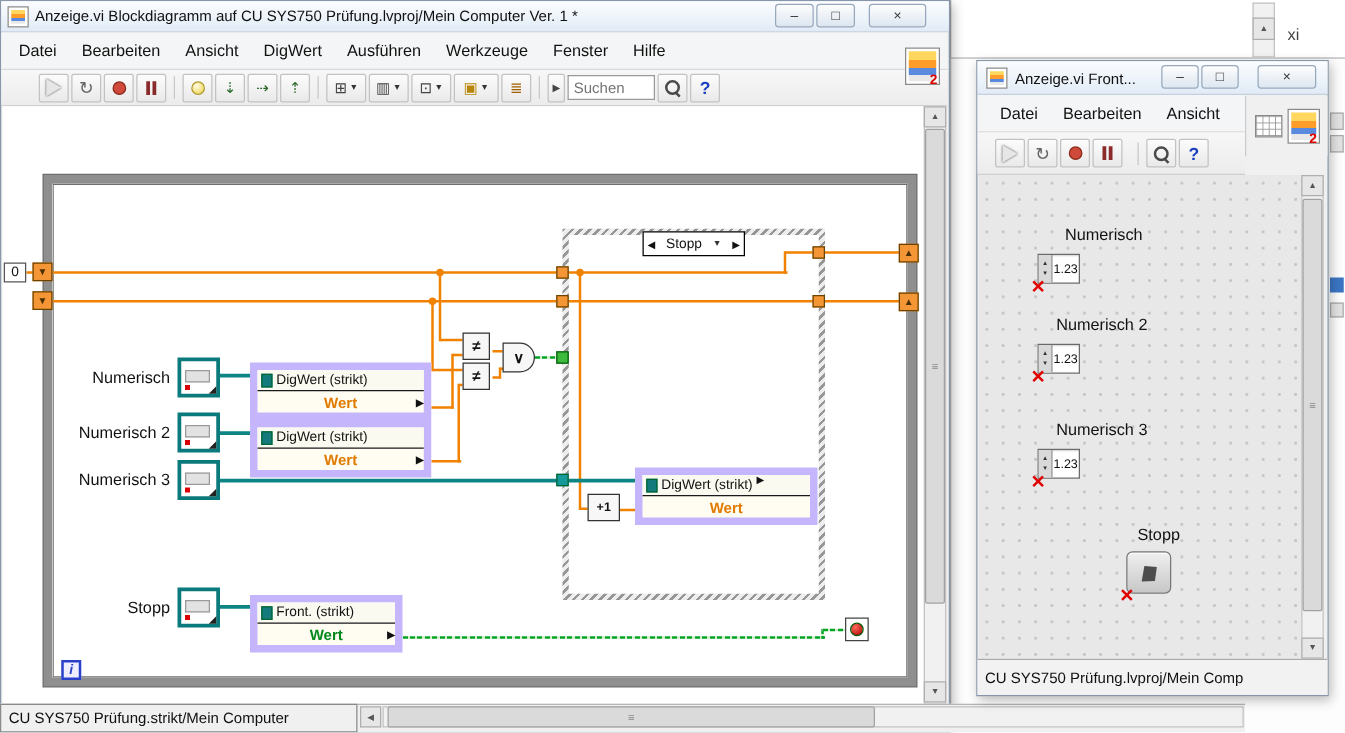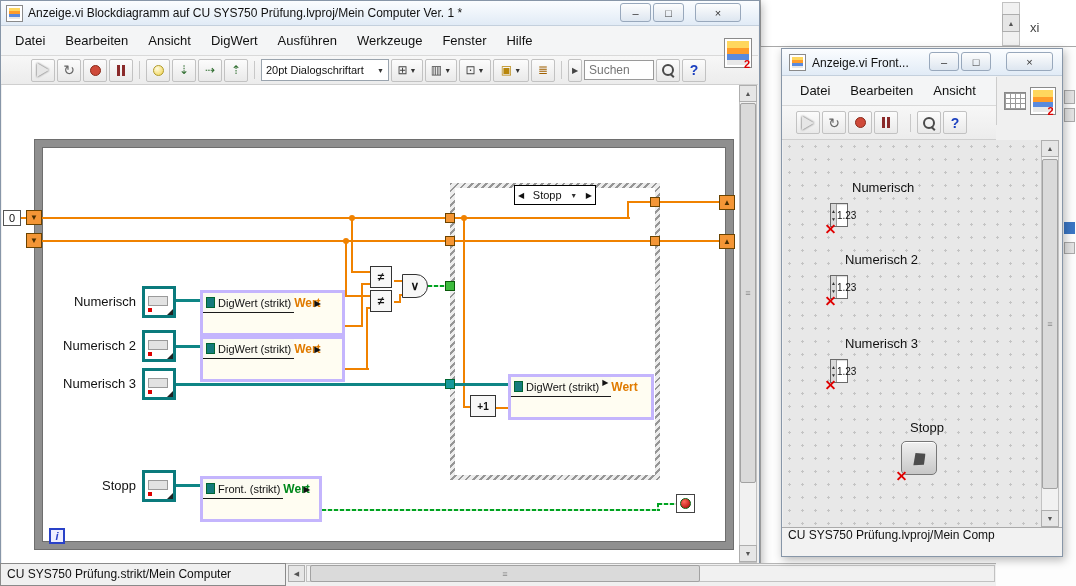--- a/index.html
+++ b/index.html
@@ -22,25 +22,25 @@
   .loop{position:absolute;border:7px solid #8f8f8f;box-shadow:0 0 0 1px #6e6e6e,inset 0 0 0 1px #6e6e6e}
   .casep{position:absolute;background:repeating-linear-gradient(135deg,#969696 0 2px,#ededed 2px 5px)}
   .casei{position:absolute;background:#fff}
   .sel{position:absolute;background:#fff;border:1px solid #000;display:flex;align-items:center;
        justify-content:space-between;font-size:11px;padding:0 3px;gap:2px;z-index:4}
   .ctl{position:absolute;width:34px;height:32px;border:3px solid #0a7a7c;background:#fff}
   .ctl .mini{position:absolute;left:3px;top:7px;width:20px;height:10px;background:#e2e2e2;border:1px solid #9a9a9a}
   .ctl .rdot{position:absolute;left:3px;bottom:3px;width:4px;height:4px;background:#d00}
   .ctl .cnr{position:absolute;right:0;bottom:0;width:0;height:0;border-left:6px solid transparent;border-bottom:6px solid #222}
   .lbl{position:absolute;font-size:13px;text-align:right;white-space:nowrap}
-  .pn{position:absolute;border:3px solid #c4b5fd;background:#fffdf2;display:flex;flex-direction:row}
+  .pn{position:absolute;border:6px solid #c4b5fd;background:#fffdf2;display:flex;flex-direction:column}
   .pnh{height:50%;display:flex;align-items:center;gap:3px;padding:0 3px;border-bottom:1px solid #1a1a1a;
        font-size:11px;white-space:nowrap;background:#fbfaf0;overflow:hidden}
   .pnicon{width:9px;height:11px;background:#157a7c;border:1px solid #063;flex:none}
-  .pnr{height:50%;display:flex;align-items:center;font-size:12px;font-weight:bold;position:relative}
+  .pnr{height:50%;display:flex;align-items:center;justify-content:center;font-size:12px;font-weight:bold;position:relative}
   .pnout{position:absolute;right:0;top:50%;transform:translateY(-50%);font-size:8px;color:#111}
   .ot{color:#e07b00}.gt{color:#00881c}
   .opbox{position:absolute;border:1px solid #333;background:#f7f7f7;display:flex;align-items:center;
          justify-content:center;font-weight:bold;font-size:12px}
   .orshape{border-radius:0 12px 12px 0}
   .term-i{position:absolute;width:16px;height:16px;border:2px solid #2941c8;background:#eef;color:#2941c8;
           font-weight:bold;font-style:italic;font-size:11px;display:flex;align-items:center;justify-content:center}
   .cond{position:absolute;width:19px;height:19px;border:1px solid #444;background:#fff;display:flex;
         align-items:center;justify-content:center}
   .cond i{width:11px;height:11px;border-radius:50%;background:radial-gradient(circle at 35% 30%,#ff6a5a,#a80000);border:1px solid #0a5a0a}
@@ -81,35 +81,35 @@
        background-size:5px 5px}
   
   .sbt{position:absolute;background:#f1f1f1;border:1px solid #c2c2c2}
   .sbb{position:absolute;background:#e6e6e6;border:1px solid #aeaeae;display:flex;align-items:center;
        justify-content:center;font-size:7px;color:#555}
   .sbh{position:absolute;background:#dadada;border:1px solid #a2a2a2;border-radius:2px;display:flex;
        align-items:center;justify-content:center;color:#8a8a8a;font-size:9px}
   
   .panel{position:absolute;background-color:#e8e8e8;
          background-image:radial-gradient(#c4c4c4 1px,transparent 1.3px);background-size:13px 13px}
-  .numctrl{position:absolute;width:18px;height:24px;border:1px solid #6a6a6a;background:#fff;display:flex;
+  .numctrl{position:absolute;width:34px;height:24px;border:1px solid #6a6a6a;background:#fff;display:flex;
            box-shadow:inset 1px 1px 1px rgba(0,0,0,.15)}
   .nc-spin{width:11px;background:#d9d9d9;border-right:1px solid #9a9a9a;display:flex;flex-direction:column;
            align-items:center;justify-content:center;font-size:5px;color:#333;line-height:1.6}
   .nc-val{flex:1;display:flex;align-items:center;justify-content:center;font-size:10px}
   .redx{position:absolute;width:11px;height:11px}
   .redx::before,.redx::after{content:"";position:absolute;left:0;top:4px;width:11px;height:2px;background:#e00000}
   .redx::before{transform:rotate(45deg)}.redx::after{transform:rotate(-45deg)}
   .stopbtn{position:absolute;width:36px;height:34px;border:1px solid #777;border-radius:5px;
            background:linear-gradient(#f0f0f0,#c7c7c7);box-shadow:inset 0 1px 0 #fff;display:flex;
            align-items:center;justify-content:center}
   .stopglyph{width:17px;height:15px;background:#4d4d4d;clip-path:polygon(10% 90%,30% 10%,88% 22%,72% 95%);
              transform:rotate(-6deg)}
   .statusbar{position:absolute;background:#f2f2f2;border-top:1px solid #aaa;font-size:12px;display:flex;
-             align-items:flex-start;padding:0 6px;white-space:nowrap;overflow:hidden}
+             align-items:center;padding:0 6px;white-space:nowrap;overflow:hidden}
   .tab{position:absolute;background:#f0f0f0;border:1px solid #8a8a8a;font-size:12px;display:flex;
        align-items:flex-start;padding:3px 6px;white-space:nowrap;overflow:hidden}
 </style>
 </head>
 <body>
 
 <div class="abs" style="left:760px;top:0;width:316px;height:47px;background:#fff;border-left:1px solid #a8a8a8;border-bottom:1px solid #a8a8a8"></div>
 <div class="sbt" style="left:1002px;top:2px;width:18px;height:44px"></div>
 <div class="sbb" style="left:1002px;top:14px;width:18px;height:18px">▲</div>
 <span class="abs" style="left:1030px;top:20px;color:#444;font-size:13px">xi</span>
@@ -164,24 +164,20 @@
   <div class="btn">
       <span style="color:#2a6a2a">⇣</span>
     </div>
   <div class="btn">
       <span style="color:#2a6a2a">⇢</span>
     </div>
   <div class="btn">
       <span style="color:#2a6a2a">⇡</span>
     </div>
   <div class="sep"></div>
-  <div class="fontbox" style="width:128px;justify-content:space-between">
-    <span>20pt Dialogschriftart</span>
-    <span class="dd">▼</span>
-  </div>
   <div class="btn" style="width:32px;gap:2px">
       <span>⊞</span>
       <span class="dd">▼</span>
     </div>
   <div class="btn" style="width:32px;gap:2px">
       <span>▥</span>
       <span class="dd">▼</span>
     </div>
   <div class="btn" style="width:32px;gap:2px">
       <span>⊡</span>

